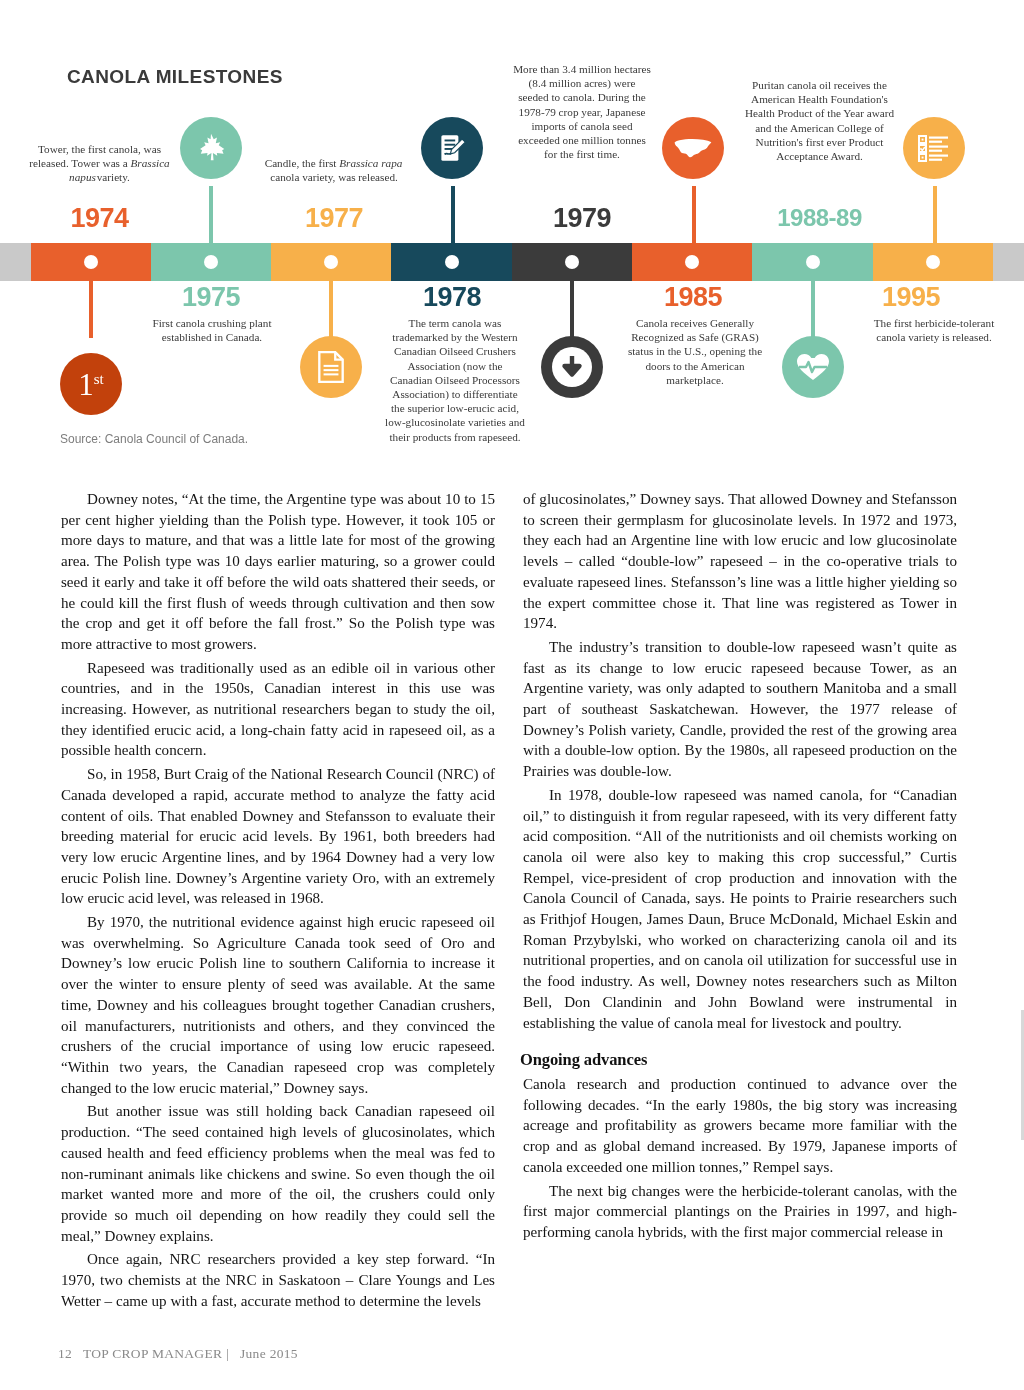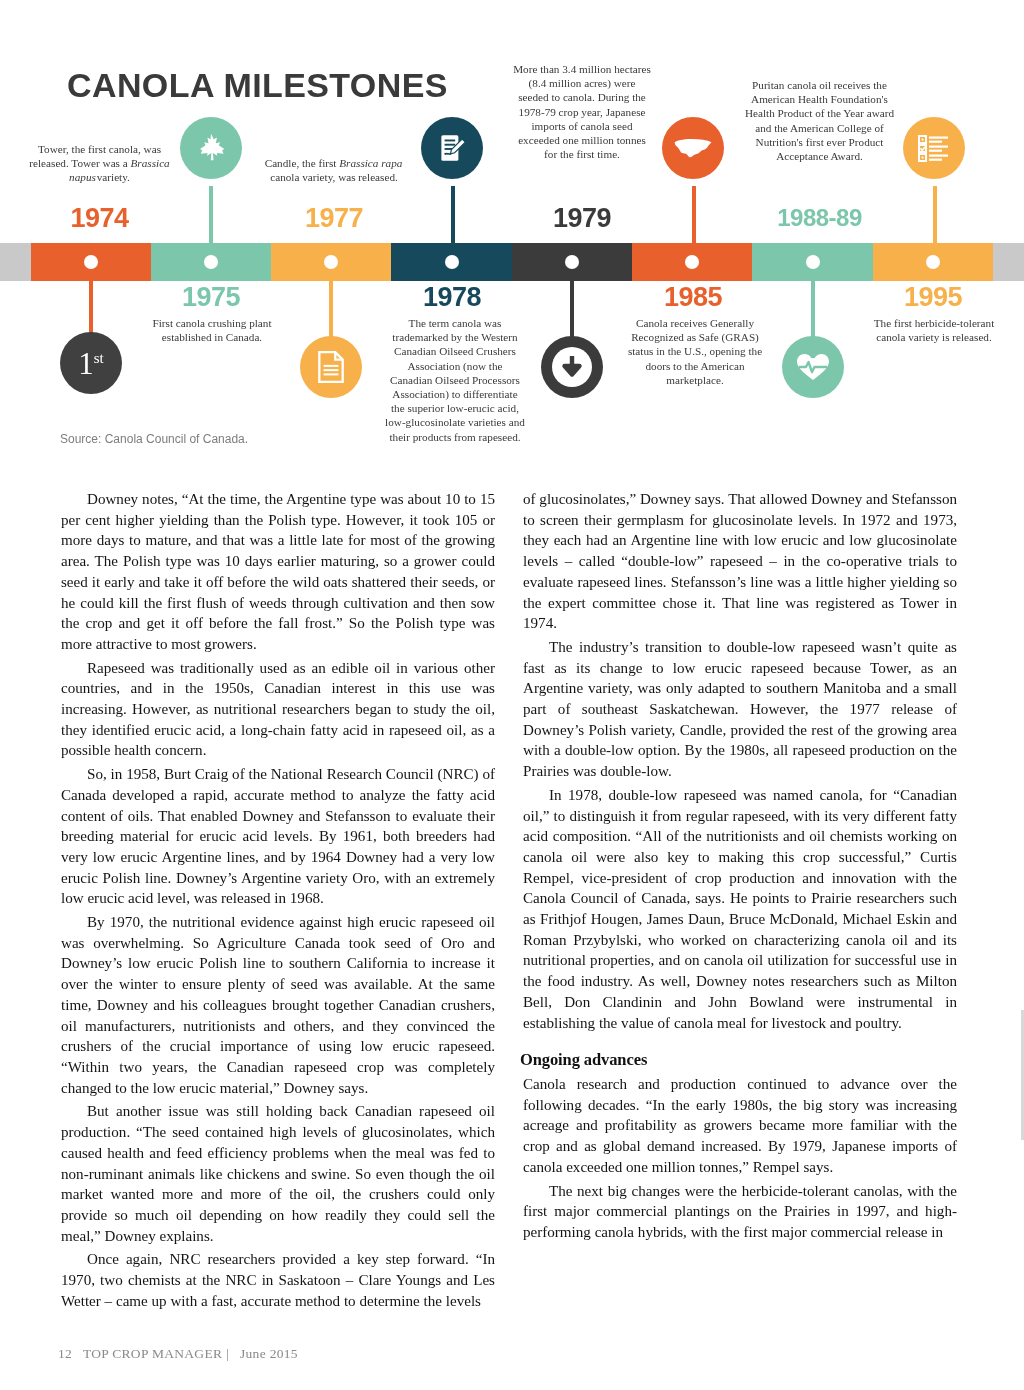--- a/index.html
+++ b/index.html
@@ -8,21 +8,21 @@
     font-family:"Liberation Serif",serif;color:#1a1a1a;
     position:relative;overflow:hidden;
   }
 
   
   #infographic{position:absolute;left:0;top:0;width:1024px;height:470px;}
 
   #info-title{
     position:absolute;left:67px;top:66px;
     font-family:"Liberation Sans",sans-serif;
-    font-weight:bold;font-size:34px;letter-spacing:0.4px;
+    font-weight:bold;font-size:19px;letter-spacing:0.4px;
     color:#3a3a3a;
     text-align:right;
   }
 
   
   #timeline-bar{position:absolute;left:0;top:243px;width:1024px;height:38px;}
   .seg{position:absolute;top:0;height:38px;}
   .seg .dot{
     position:absolute;left:50%;top:50%;
     width:14px;height:14px;margin-left:-7px;margin-top:-7px;
@@ -181,21 +181,21 @@
         <span class="dot"></span>
       </div>
     <div class="cap" style="left:993px;width:31px;"></div>
   </div>
 
   <div class="stem" style="left:89px;top:278px;height:60px;background:#E8602C;"></div>
   <div class="stem" style="left:329px;top:278px;height:60px;background:#F7B04A;"></div>
   <div class="stem" style="left:570px;top:278px;height:60px;background:#3B3B3B;"></div>
   <div class="stem" style="left:811px;top:278px;height:60px;background:#7CC6AC;"></div>
 
-  <div class="icon-circle" style="left:60px;top:332px;width:62px;height:62px;background:#404040;">
+  <div class="icon-circle" style="left:60px;top:353px;width:62px;height:62px;background:#c2410c;">
     <span style="font-family:'Liberation Serif',serif;color:#fff;font-size:31px;line-height:1;">1<sup style="font-size:15px;">st</sup></span>
   </div>
   <div class="icon-circle" style="left:300px;top:336px;width:62px;height:62px;background:#F7B04A;">
     <svg width="30" height="34" viewBox="0 0 26 32">
       <path d="M2 2h15l7 7v21H2z" fill="none" stroke="#ffffff" stroke-width="2.2"></path>
       <path d="M17 2v7h7" fill="none" stroke="#ffffff" stroke-width="2.2"></path>
       <rect x="6" y="14" width="14" height="1.9" fill="#ffffff"></rect>
       <rect x="6" y="18" width="14" height="1.9" fill="#ffffff"></rect>
       <rect x="6" y="22" width="14" height="1.9" fill="#ffffff"></rect>
     </svg>
@@ -215,21 +215,21 @@
 
   <div class="ms-year" style="left:152px;top:282px;width:118px;color:#7CC6AC;">1975</div>
   <div class="ms-text" style="left:142px;top:316px;width:140px;">First canola crushing plant established in Canada.</div>
 
   <div class="ms-year" style="left:393px;top:282px;width:118px;color:#17495C;text-align:center;">1978</div>
   <div class="ms-text" style="left:385px;top:316px;width:140px;">The term canola was trademarked by the Western Canadian Oilseed Crushers Association (now the Canadian Oilseed Processors Association) to differentiate the superior low-erucic acid, low-glucosinolate varieties and their products from rapeseed.</div>
 
   <div class="ms-year" style="left:634px;top:282px;width:118px;color:#E8602C;">1985</div>
   <div class="ms-text" style="left:625px;top:316px;width:140px;">Canola receives Generally Recognized as Safe (GRAS) status in the U.S., opening the doors to the American marketplace.</div>
 
-  <div class="ms-year" style="left:874px;top:282px;width:118px;color:#F7B04A;">1995</div>
+  <div class="ms-year" style="left:852px;top:282px;width:118px;color:#F7B04A;">1995</div>
   <div class="ms-text" style="left:868px;top:316px;width:132px;">The first herbicide-tolerant canola variety is released.</div>
 
   <div id="source-note">Source: Canola Council of Canada.</div>
 </div>
 
 <div id="article">
   <div class="col" id="col-left">
     <p>Downey notes, “At the time, the Argentine type was about 10 to 15 per cent higher yielding than the Polish type. However, it took 105 or more days to mature, and that was a little late for most of the growing area. The Polish type was 10 days earlier maturing, so a grower could seed it early and take it off before the wild oats shattered their seeds, or he could kill the first flush of weeds through cultivation and then sow the crop and get it off before the fall frost.” So the Polish type was more attractive to most growers.</p>
     <p>Rapeseed was traditionally used as an edible oil in various other countries, and in the 1950s, Canadian interest in this use was increasing. However, as nutritional researchers began to study the oil, they identified erucic acid, a long-chain fatty acid in rapeseed oil, as a possible health concern.</p>
     <p>So, in 1958, Burt Craig of the National Research Council (NRC) of Canada developed a rapid, accurate method to analyze the fatty acid content of oils. That enabled Downey and Stefansson to evaluate their breeding material for erucic acid levels. By 1961, both breeders had very low erucic Argentine lines, and by 1964 Downey had a very low erucic Polish line. Downey’s Argentine variety Oro, with an extremely low erucic acid level, was released in 1968.</p>

